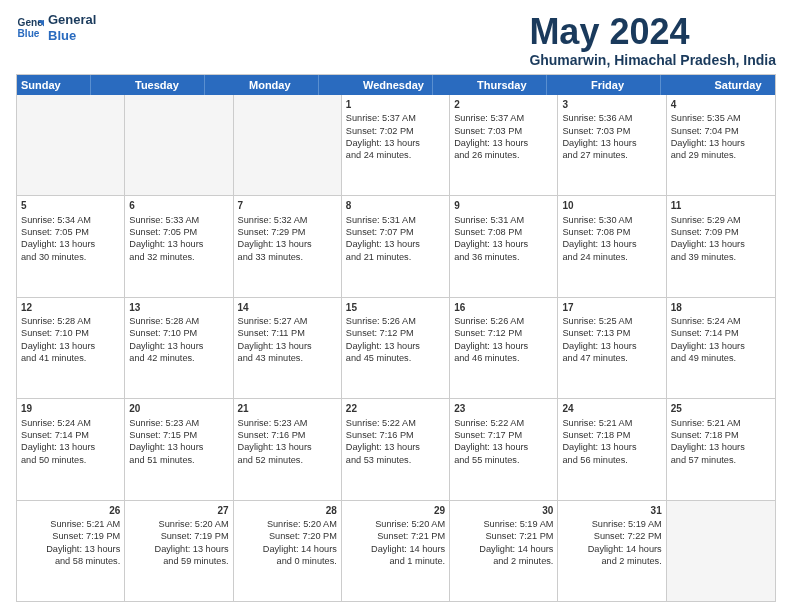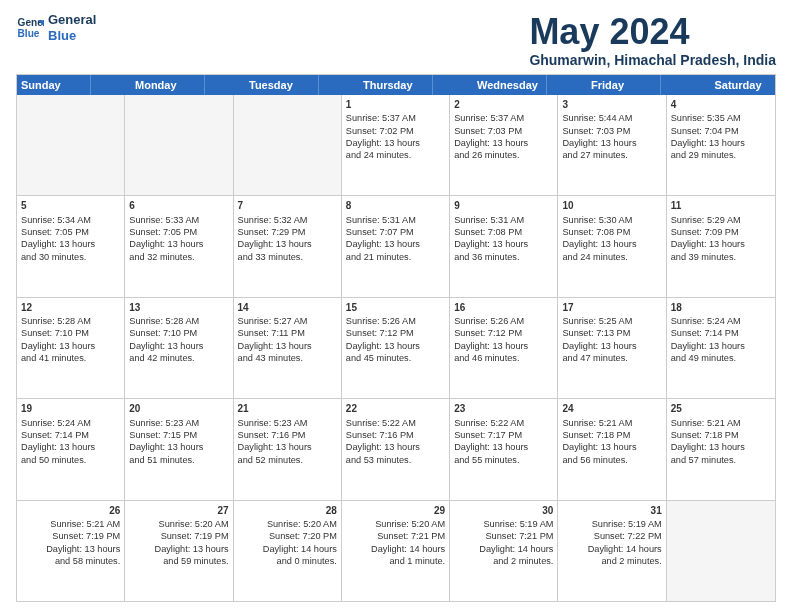--- a/index.html
+++ b/index.html
@@ -115,24 +115,24 @@
     </div>
     <div class="title-block">
       <div class="month-title">May 2024</div>
       <div class="location">Ghumarwin, Himachal Pradesh, India</div>
     </div>
   </div>
 
   <div class="calendar">
     <div class="cal-header">
     <div class="cal-header-cell">Sunday</div>
+        <div class="cal-header-cell">Tuesday</div>
         <div class="cal-header-cell">Monday</div>
-        <div class="cal-header-cell">Tuesday</div>
+        <div class="cal-header-cell">Wednesday</div>
         <div class="cal-header-cell">Thursday</div>
-        <div class="cal-header-cell">Wednesday</div>
         <div class="cal-header-cell">Friday</div>
         <div class="cal-header-cell">Saturday</div>
       </div>
     <div class="cal-body">
     <div class="cal-row">
           <div class="cal-cell empty"></div>
           <div class="cal-cell empty"></div>
           <div class="cal-cell empty"></div>
           <div class="cal-cell">
             <span class="day-num">1</span>
@@ -143,21 +143,21 @@
           </div>
           <div class="cal-cell">
             <span class="day-num">2</span>
             <div>Sunrise: 5:37 AM</div>
             <div>Sunset: 7:03 PM</div>
             <div>Daylight: 13 hours</div>
             <div>and 26 minutes.</div>
           </div>
           <div class="cal-cell">
             <span class="day-num">3</span>
-            <div>Sunrise: 5:44 AM</div>
+            <div>Sunrise: 5:36 AM</div>
             <div>Sunset: 7:03 PM</div>
             <div>Daylight: 13 hours</div>
             <div>and 27 minutes.</div>
           </div>
           <div class="cal-cell">
             <span class="day-num">4</span>
             <div>Sunrise: 5:35 AM</div>
             <div>Sunset: 7:04 PM</div>
             <div>Daylight: 13 hours</div>
             <div>and 29 minutes.</div>

